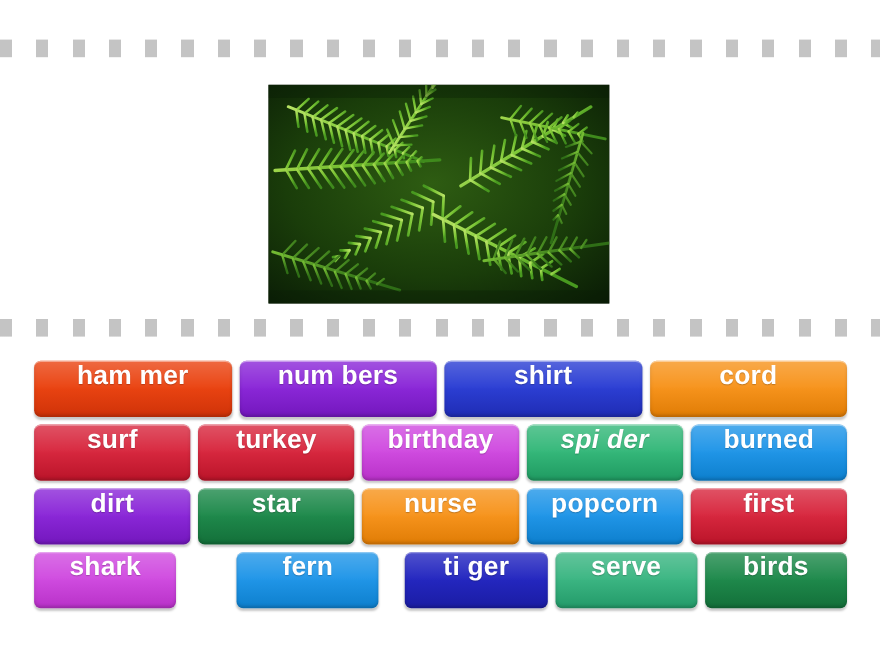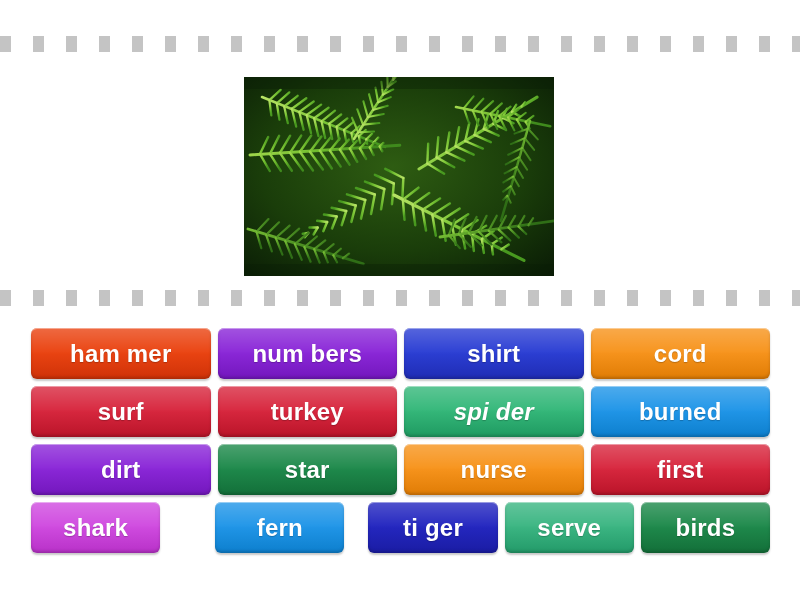--- a/index.html
+++ b/index.html
@@ -62,21 +62,21 @@
   .grid-row {
     display: flex;
     flex-direction: row;
     gap: 7px;
   }
   .tile {
     flex: 1 1 0;
     height: 51px;
     border-radius: 6px;
     display: flex;
-    align-items: center;
+    align-items: flex-start;
     justify-content: center;
     color: #ffffff;
     font-size: 24px;
     font-weight: bold;
     letter-spacing: 0.2px;
     white-space: nowrap;
     box-sizing: border-box;
     position: relative;
     box-shadow: 0 2px 2px rgba(0,0,0,0.22),
                 inset 0 1px 0 rgba(255,255,255,0.42),
@@ -419,37 +419,43 @@
           <span class="tile-label">cord</span>
         </div>
       </div>
       <div class="grid-row">
         <div class="tile" style="background: linear-gradient(rgb(216, 40, 63) 0%, rgb(216, 40, 63) 46%, rgb(186, 20, 41) 100%);">
           <span class="tile-label">surf</span>
         </div>
         <div class="tile" style="background: linear-gradient(rgb(216, 40, 63) 0%, rgb(216, 40, 63) 46%, rgb(186, 20, 41) 100%);">
           <span class="tile-label">turkey</span>
         </div>
+        <div class="tile" style="background: linear-gradient(rgb(208, 76, 224) 0%, rgb(208, 76, 224) 46%, rgb(184, 49, 200) 100%);">
+          <span class="tile-label">birthday</span>
+        </div>
         <div class="tile" style="background: linear-gradient(rgb(53, 184, 122) 0%, rgb(53, 184, 122) 46%, rgb(31, 154, 97) 100%); font-style: italic;">
           <span class="tile-label">spi der</span>
         </div>
-        <div class="tile" style="background: linear-gradient(rgb(33, 150, 232) 0%, rgb(33, 150, 232) 46%, rgb(13, 127, 205) 100%);">
+        <div class="tile" style="background: linear-gradient(rgb(33, 150, 232) 0%, rgb(33, 150, 232) 46%, rgb(13, 127, 205) 100%); border-radius: 7px;">
           <span class="tile-label">burned</span>
         </div>
       </div>
       <div class="grid-row">
         <div class="tile" style="background: linear-gradient(rgb(139, 40, 216) 0%, rgb(139, 40, 216) 46%, rgb(115, 23, 189) 100%);">
           <span class="tile-label">dirt</span>
         </div>
         <div class="tile" style="background: linear-gradient(rgb(31, 138, 76) 0%, rgb(31, 138, 76) 46%, rgb(19, 111, 57) 100%);">
           <span class="tile-label">star</span>
         </div>
         <div class="tile" style="background: linear-gradient(rgb(247, 148, 29) 0%, rgb(247, 148, 29) 46%, rgb(224, 124, 5) 100%);">
           <span class="tile-label">nurse</span>
         </div>
+        <div class="tile" style="background: linear-gradient(rgb(33, 150, 232) 0%, rgb(33, 150, 232) 46%, rgb(13, 127, 205) 100%);">
+          <span class="tile-label">popcorn</span>
+        </div>
         <div class="tile" style="background: linear-gradient(rgb(216, 40, 63) 0%, rgb(216, 40, 63) 46%, rgb(186, 20, 41) 100%);">
           <span class="tile-label">first</span>
         </div>
       </div>
       <div class="grid-row">
         <div class="tile" style="background: linear-gradient(rgb(208, 76, 224) 0%, rgb(208, 76, 224) 46%, rgb(184, 49, 200) 100%);">
           <span class="tile-label">shark</span>
         </div>
         <div class="tile" style="background: linear-gradient(rgb(33, 150, 232) 0%, rgb(33, 150, 232) 46%, rgb(13, 127, 205) 100%); margin-left: 48px;">
           <span class="tile-label">fern</span>

